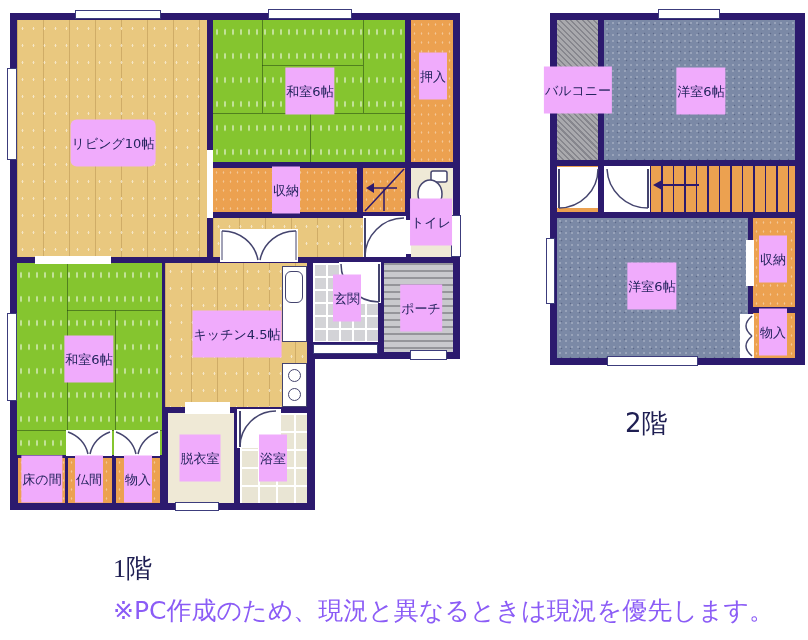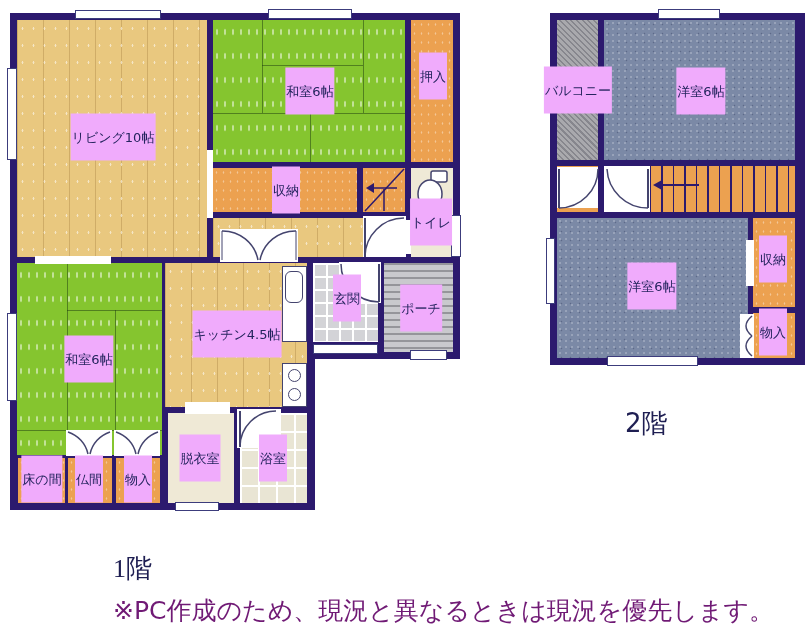--- a/index.html
+++ b/index.html
@@ -40,21 +40,21 @@
   .win{position:absolute;background:#ffffff;border:1px solid #3c3c7c;box-sizing:border-box;}
   .gap{position:absolute;background:#ffffff;}
   .tline{position:absolute;background:rgba(30,60,15,.5);}
   .svgabs{position:absolute;}
   .fix{position:absolute;background:#fff;border:1px solid #44446e;box-sizing:border-box;}
   .round{border-radius:50%;}
   
   .lbl{position:absolute;transform:translate(-50%,-50%);background:#f0abfc;
        font-size:13px;line-height:15px;white-space:nowrap;padding:16px 1px;color:#24245e;}
   .floor-title{position:absolute;font-size:26px;color:#1e1e52;}
-  .note{position:absolute;font-size:25px;color:#701a75;white-space:nowrap;}
+  .note{position:absolute;font-size:25px;color:#8b5cf6;white-space:nowrap;}
 </style>
 </head>
 <body>
 
 <div class="canvas">
 
   <div class="plan" style="left:10px;top:13px;width:450px;height:497px;">
     <div class="cutout" style="left:305px;top:346px;width:145px;height:151px;"></div>
 
     <div class="room wood" style="left:7px;top:7px;width:190px;height:237px;"></div>
@@ -191,21 +191,21 @@
     <rect x="18" y="2" width="16" height="11" rx="2" fill="#fff" stroke="#44446e" stroke-width="1.5"></rect>
     <ellipse cx="17" cy="25" rx="12" ry="14" fill="#fff" stroke="#44446e" stroke-width="1.5"></ellipse>
   </svg>
 
   <div class="fix" style="left:282px;top:266px;width:25px;height:76px;"></div>
   <div class="fix" style="left:285px;top:271px;width:18px;height:32px;border-radius:6px;"></div>
   <div class="fix" style="left:282px;top:363px;width:25px;height:44px;"></div>
   <div class="fix round" style="left:288px;top:369px;width:13px;height:13px;"></div>
   <div class="fix round" style="left:288px;top:388px;width:13px;height:13px;"></div>
 
-  <div class="lbl" style="left:113px;top:137px;">リビング10帖</div>
+  <div class="lbl" style="left:113px;top:143px;border-radius:6px;">リビング10帖</div>
   <div class="lbl" style="left:310px;top:91px;">和室6帖</div>
   <div class="lbl" style="left:433px;top:76px;">押入</div>
   <div class="lbl" style="left:286px;top:190px;">収納</div>
   <div class="lbl" style="left:431px;top:222px;">トイレ</div>
   <div class="lbl" style="left:347px;top:298px;">玄関</div>
   <div class="lbl" style="left:421px;top:308px;">ポーチ</div>
   <div class="lbl" style="left:237px;top:334px;">キッチン4.5帖</div>
   <div class="lbl" style="left:89px;top:359px;">和室6帖</div>
   <div class="lbl" style="left:42px;top:479px;">床の間</div>
   <div class="lbl" style="left:89px;top:479px;font-family:Liberation Serif, serif;">仏間</div>

